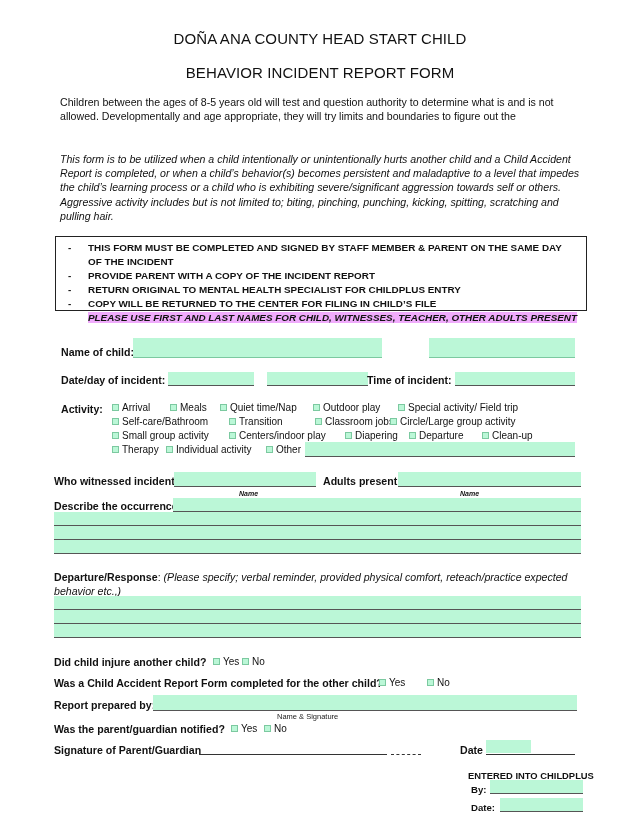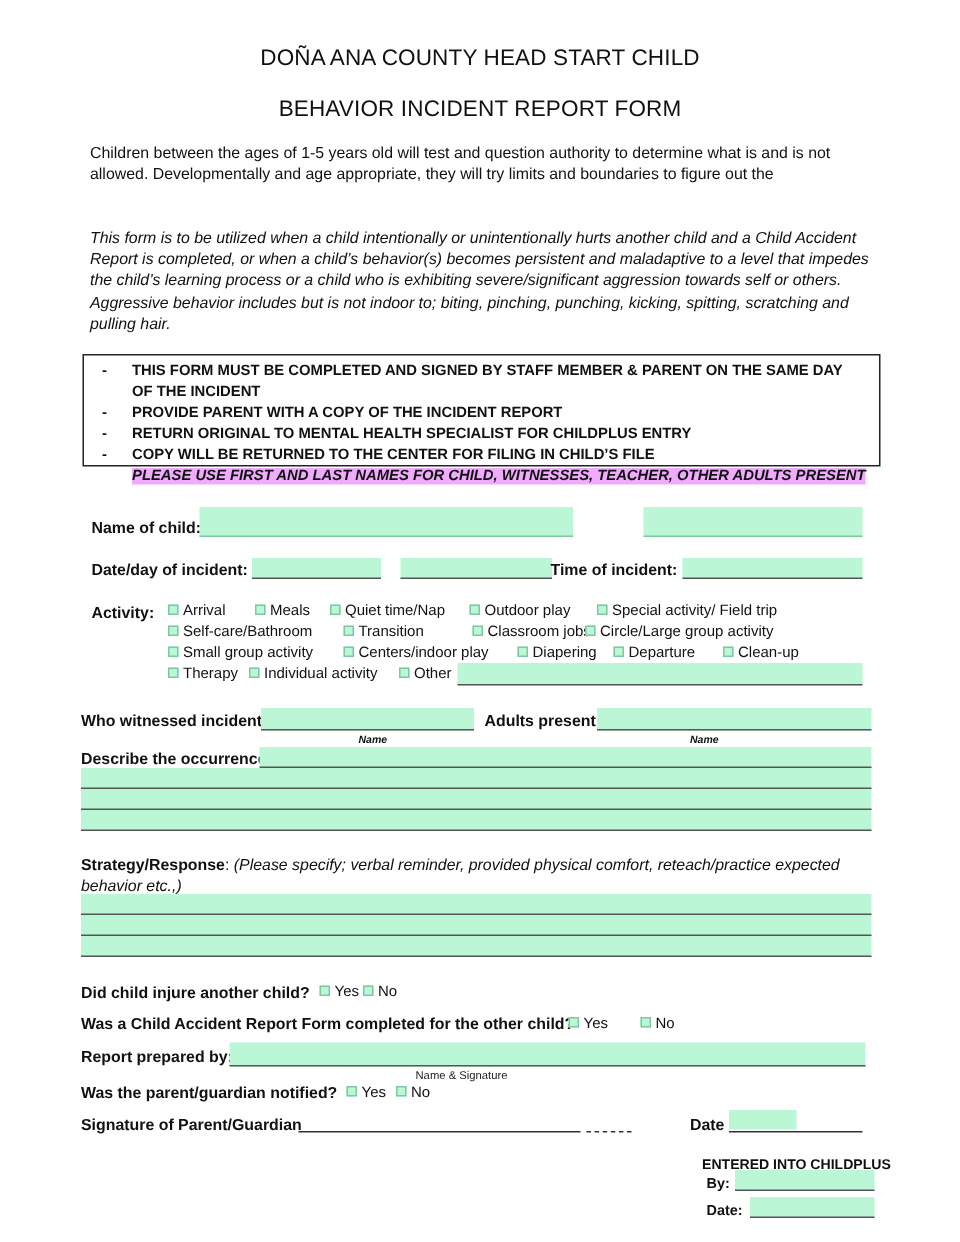--- a/index.html
+++ b/index.html
@@ -24,29 +24,29 @@
   .tiny { font-size: 7.5px; color: #222; }
   .fill-line { position: absolute; left: 54px; width: 527px; height: 14px; }
 </style>
 </head>
 <body>
 
 <div class="abs title" style="top:30px;">DOÑA ANA COUNTY HEAD START CHILD</div>
 <div class="abs title" style="top:64px;">BEHAVIOR INCIDENT REPORT FORM</div>
 
 <div class="abs para" style="top:95px;">
-  <div>Children between the ages of 1-5 years old will test and question authority to determine what is and is not</div>
+  <div>Children between the ages of 8-5 years old will test and question authority to determine what is and is not</div>
   <div>allowed. Developmentally and age appropriate, they will try limits and boundaries to figure out the</div>
 </div>
 
 <div class="abs para" style="top:152px;">
   <div><i>This form is to be utilized when a child intentionally or unintentionally hurts another child and a Child Accident</i></div>
   <div><i>Report is completed, or when a child’s behavior(s) becomes persistent and maladaptive to a level that impedes</i></div>
   <div><i>the child’s learning process or a child who is exhibiting severe/significant aggression towards self or others.</i></div>
-  <div><i>Aggressive behavior includes but is not indoor to; biting, pinching, punching, kicking, spitting, scratching and</i></div>
+  <div><i>Aggressive activity includes but is not limited to; biting, pinching, punching, kicking, spitting, scratching and</i></div>
   <div><i>pulling hair.</i></div>
 </div>
 
 <div class="abs box">
   <div class="box-line" style="top:4px;"><span class="dash">-</span><span>THIS FORM MUST BE COMPLETED AND SIGNED BY STAFF MEMBER &amp; PARENT ON THE SAME DAY</span></div>
   <div class="box-line" style="top:18px;"><span class="dash"></span><span>OF THE INCIDENT</span></div>
   <div class="box-line" style="top:32px;"><span class="dash">-</span><span>PROVIDE PARENT WITH A COPY OF THE INCIDENT REPORT</span></div>
   <div class="box-line" style="top:46px;"><span class="dash">-</span><span>RETURN ORIGINAL TO MENTAL HEALTH SPECIALIST FOR CHILDPLUS ENTRY</span></div>
   <div class="box-line" style="top:60px;"><span class="dash">-</span><span>COPY WILL BE RETURNED TO THE CENTER FOR FILING IN CHILD’S FILE</span></div>
   <div class="box-line" style="top:74px;"><span class="dash"></span><span class="hl">PLEASE USE FIRST AND LAST NAMES FOR CHILD, WITNESSES, TEACHER, OTHER ADULTS PRESENT</span></div>
@@ -96,21 +96,21 @@
 <div class="abs field" style="left:398px;top:472px;width:183px;height:15px;"></div>
 <div class="abs small-i" style="left:460px;top:490px;">Name</div>
 
 <div class="abs lbl" style="left:54px;top:500px;">Describe the occurrence:</div>
 <div class="abs field" style="left:173px;top:498px;width:408px;height:14px;"></div>
 <div class="abs field fill-line" style="top:512px;"></div>
 <div class="abs field fill-line" style="top:526px;"></div>
 <div class="abs field fill-line" style="top:540px;"></div>
 
 <div class="abs" style="left:54px;top:570px;width:530px;line-height:14px;font-size:10.6px;">
-  <span class="lbl">Strategy/Response</span><span>:</span>
+  <span class="lbl">Departure/Response</span><span>:</span>
   <i>(Please specify; verbal reminder, provided physical comfort, reteach/practice expected</i><br>
   <i>behavior etc.,)</i>
 </div>
 <div class="abs field fill-line" style="top:596px;"></div>
 <div class="abs field fill-line" style="top:610px;"></div>
 <div class="abs field fill-line" style="top:624px;"></div>
 
 <div class="abs lbl" style="left:54px;top:656px;">Did child injure another child?</div>
 <div class="opt" style="left:213px;top:656px;"><span class="chk"></span><span>Yes</span></div>
 <div class="opt" style="left:242px;top:656px;"><span class="chk"></span><span>No</span></div>

